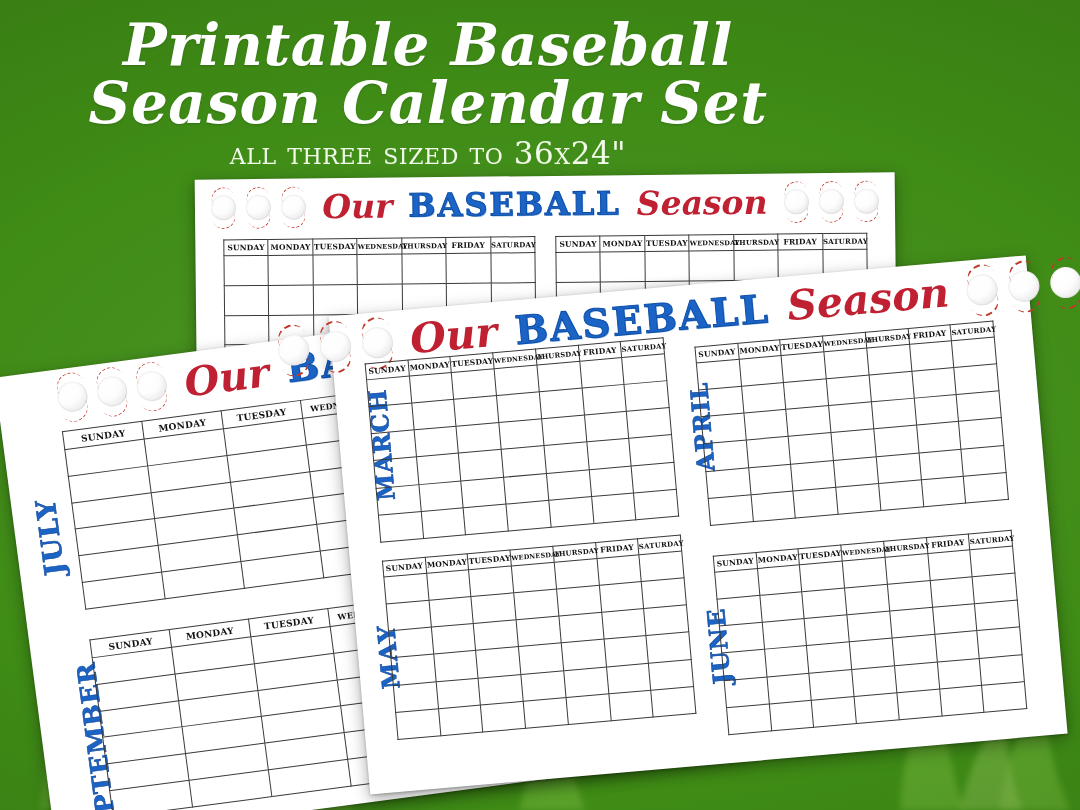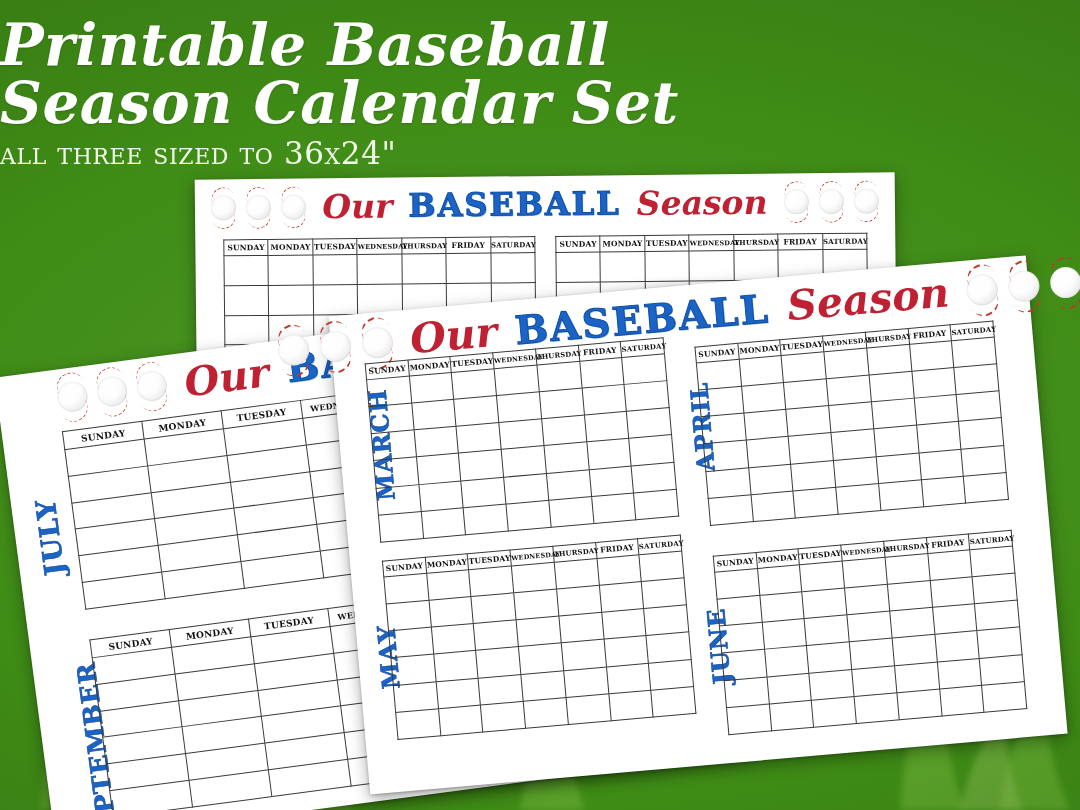--- a/index.html
+++ b/index.html
@@ -25,21 +25,21 @@
   .bg-topfade{
     position:absolute;left:0;top:220px;width:100%;height:120px;
     background:linear-gradient(180deg,#3f8c16 0%,rgba(63,140,22,0) 100%);
   }
   .bg-vig{
     position:absolute;inset:0;
     background:radial-gradient(130% 95% at 50% 55%, rgba(255,255,255,.10) 0%, rgba(0,0,0,0) 45%, rgba(0,0,0,.22) 100%);
   }
 
   
-  .header{position:absolute;left:0;top:0;width:856px;text-align:left;z-index:40;}
+  .header{position:absolute;left:0;top:0;width:856px;text-align:center;z-index:40;}
   .title-main{
     font-family:"DejaVu Serif", serif;
     font-style:italic;font-weight:700;
     font-size:58px;line-height:1;
     color:#ffffff;letter-spacing:.5px;
     margin-top:16px;
     text-shadow:0 1px 2px rgba(0,0,0,.18);
   }
   .title-sub1{
     font-family:"DejaVu Serif", serif;

